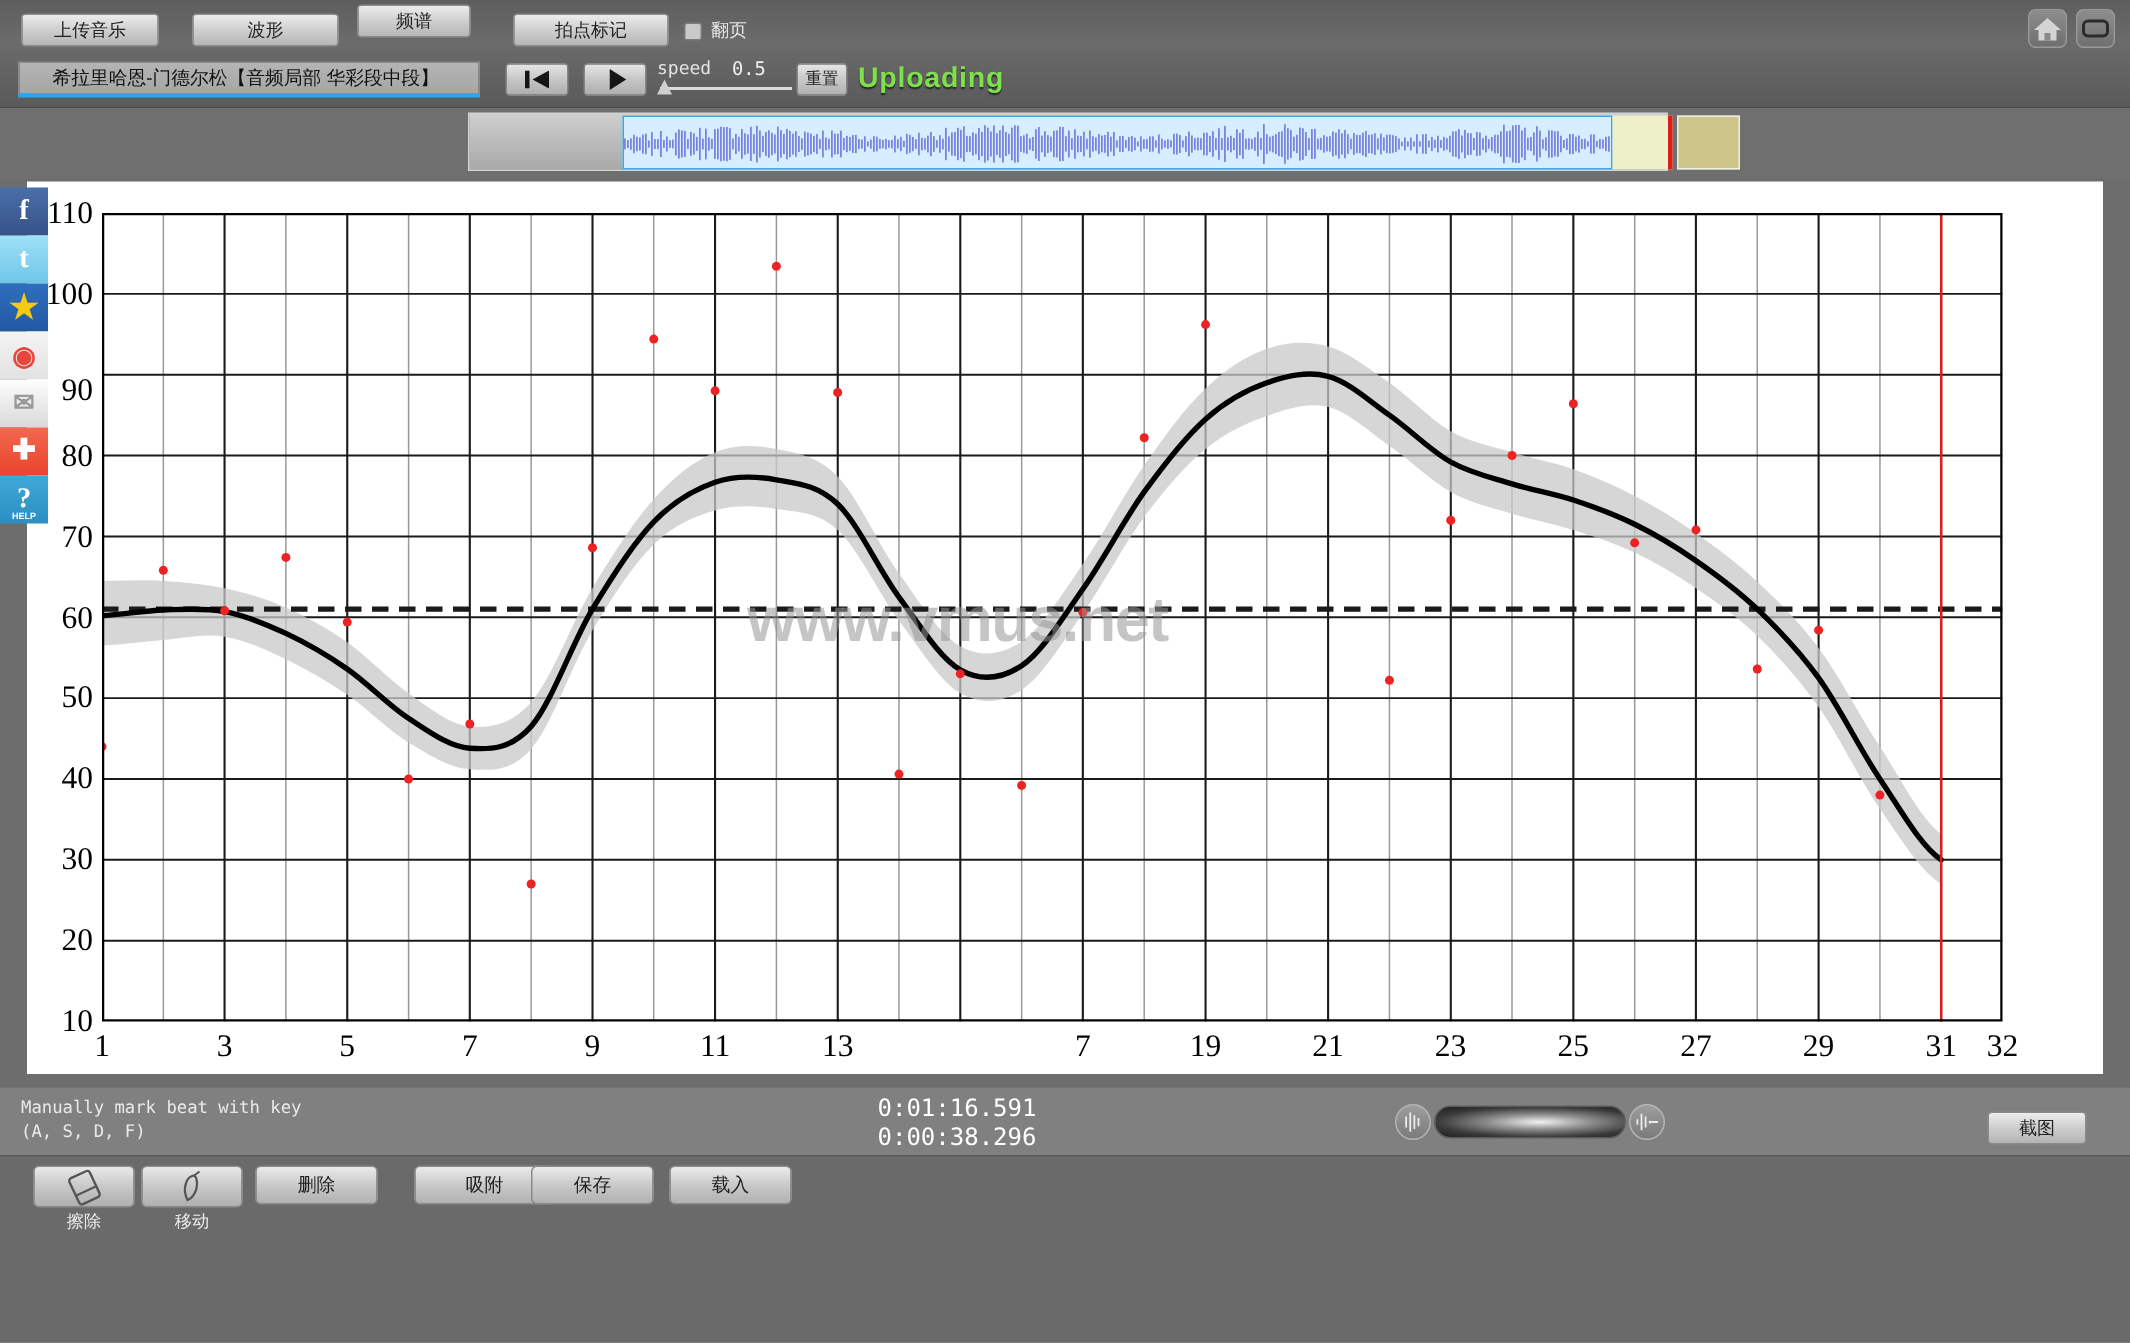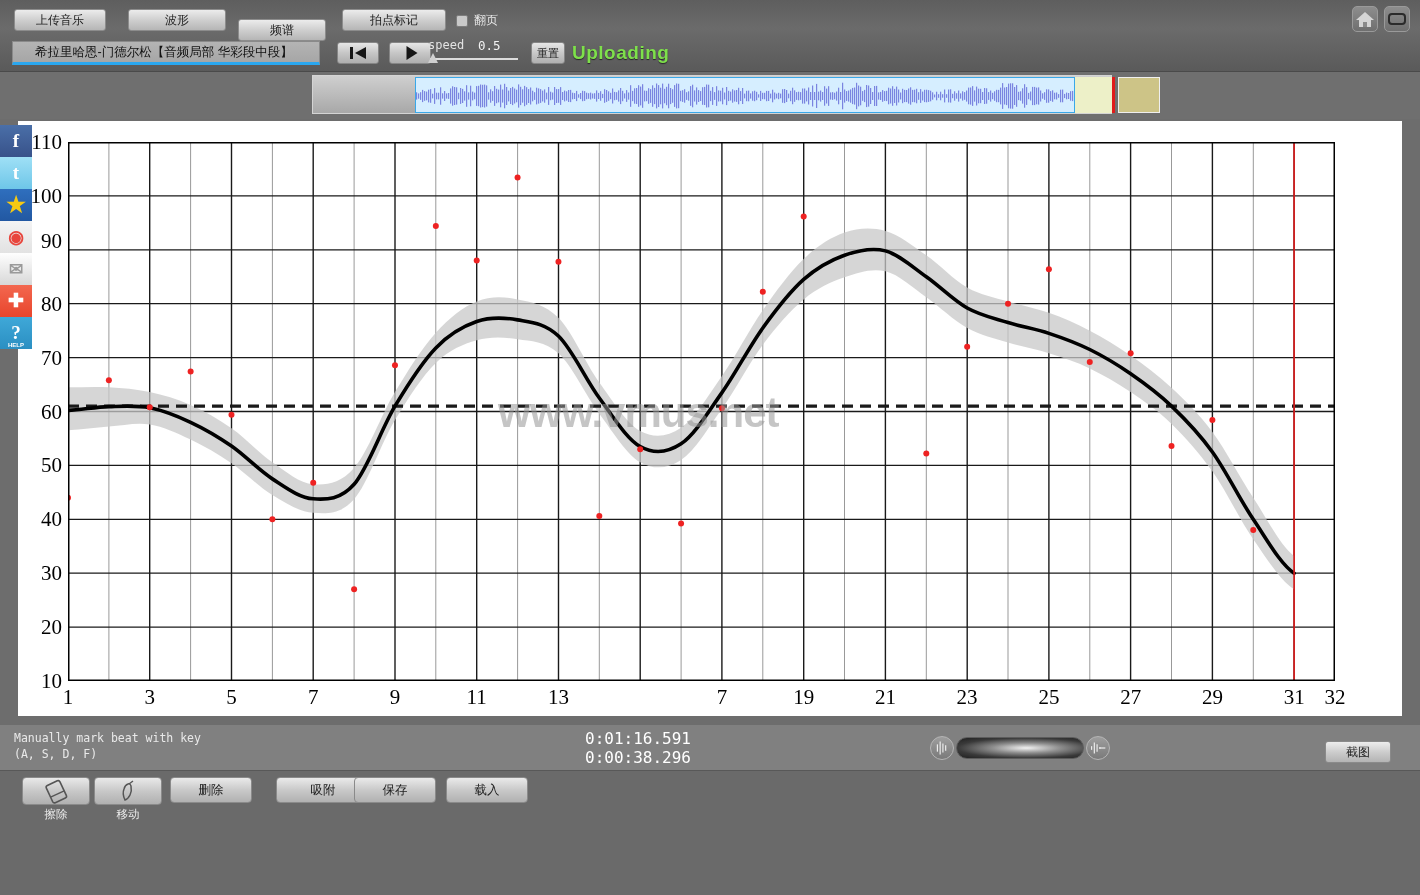--- a/index.html
+++ b/index.html
@@ -19,21 +19,21 @@
   }
   .tbtn {
     position: absolute; height: 22px;
     background: linear-gradient(#ececec, #cfcfcf 50%, #b6b6b6);
     border: 1px solid #8c8c8c; border-radius: 3px;
     color: #222; font-size: 12px; line-height: 20px; text-align: center;
     cursor: pointer; white-space: nowrap;
   }
   #btn-upload { left: 14px; top: 9px; width: 92px; }
   #btn-wave   { left: 128px; top: 9px; width: 98px; }
-  #btn-spec   { left: 238px; top: 19px; width: 88px; }
+  #btn-spec   { left: 238px; top: 3px; width: 76px; }
   #btn-beat   { left: 342px; top: 9px; width: 104px; }
 
   .chk-page { position: absolute; left: 456px; top: 12px; display: flex; align-items: center; gap: 6px; }
   .cbox {
     width: 12px; height: 12px; background: #c9c9c9;
     border: 1px solid #7d7d7d; border-radius: 2px;
     display: inline-block; position: relative; cursor: pointer;
   }
   .chk-lbl { font-size: 12px; color: #e8e8e8; }
 
@@ -50,21 +50,21 @@
     position: absolute; top: 42px; width: 42px; height: 22px;
     background: linear-gradient(#e6e6e6, #c6c6c6 50%, #aeaeae);
     border: 1px solid #868686; border-radius: 3px; cursor: pointer;
   }
   #btn-rewind { left: 337px; }
   #btn-play   { left: 389px; }
   .icon-rew, .icon-play { position: absolute; left: 50%; top: 50%; transform: translate(-50%,-50%); }
   .icon-rew { width: 16px; height: 12px; }
   .icon-play { width: 0; height: 0; border-left: 11px solid #161616; border-top: 7px solid transparent; border-bottom: 7px solid transparent; margin-left: 2px; }
 
-  .speed-wrap { position: absolute; left: 428px; top: 36px; width: 92px; height: 32px; }
+  .speed-wrap { position: absolute; left: 438px; top: 36px; width: 92px; height: 32px; }
   .speed-lbl { position: absolute; left: 0; top: 2px; font-size: 12px; color: #e3e3e3; font-family: "DejaVu Sans Mono", monospace; }
   .speed-val { position: absolute; left: 50px; top: 2px; font-size: 12.5px; color: #f2f2f2; font-family: "DejaVu Sans Mono", monospace; }
   .speed-track { position: absolute; left: 2px; top: 22px; width: 88px; height: 2px; background: #dcdcdc; }
   .speed-thumb { position: absolute; left: 0px; top: 17px; width: 0; height: 0;
     border-left: 5px solid transparent; border-right: 5px solid transparent; border-bottom: 10px solid #cfcfcf; cursor: pointer; }
 
   #btn-reset { left: 531px; top: 42px; width: 34px; height: 22px; position: absolute;
     background: linear-gradient(#e6e6e6,#c8c8c8 50%,#b0b0b0); border: 1px solid #868686; border-radius: 3px;
     font-size: 11px; color: #222; line-height: 20px; text-align: center; cursor: pointer; }
 
@@ -682,21 +682,21 @@
           </svg>
         <div id="yticks">
             <div class="ytick" style="top: 539px;">10</div>
             <div class="ytick" style="top: 485.1px;">20</div>
             <div class="ytick" style="top: 431.2px;">30</div>
             <div class="ytick" style="top: 377.3px;">40</div>
             <div class="ytick" style="top: 323.4px;">50</div>
             <div class="ytick" style="top: 269.5px;">60</div>
             <div class="ytick" style="top: 215.6px;">70</div>
             <div class="ytick" style="top: 161.7px;">80</div>
-            <div class="ytick" style="top: 99px;">90</div>
+            <div class="ytick" style="top: 118px;">90</div>
             <div class="ytick" style="top: 53.9px;">100</div>
             <div class="ytick" style="top: 0px;">110</div>
           </div>
         <div id="xticks">
             <div class="xtick" style="left: 0px;">1</div>
             <div class="xtick" style="left: 81.7419px;">3</div>
             <div class="xtick" style="left: 163.484px;">5</div>
             <div class="xtick" style="left: 245.226px;">7</div>
             <div class="xtick" style="left: 326.968px;">9</div>
             <div class="xtick" style="left: 408.71px;">11</div>

